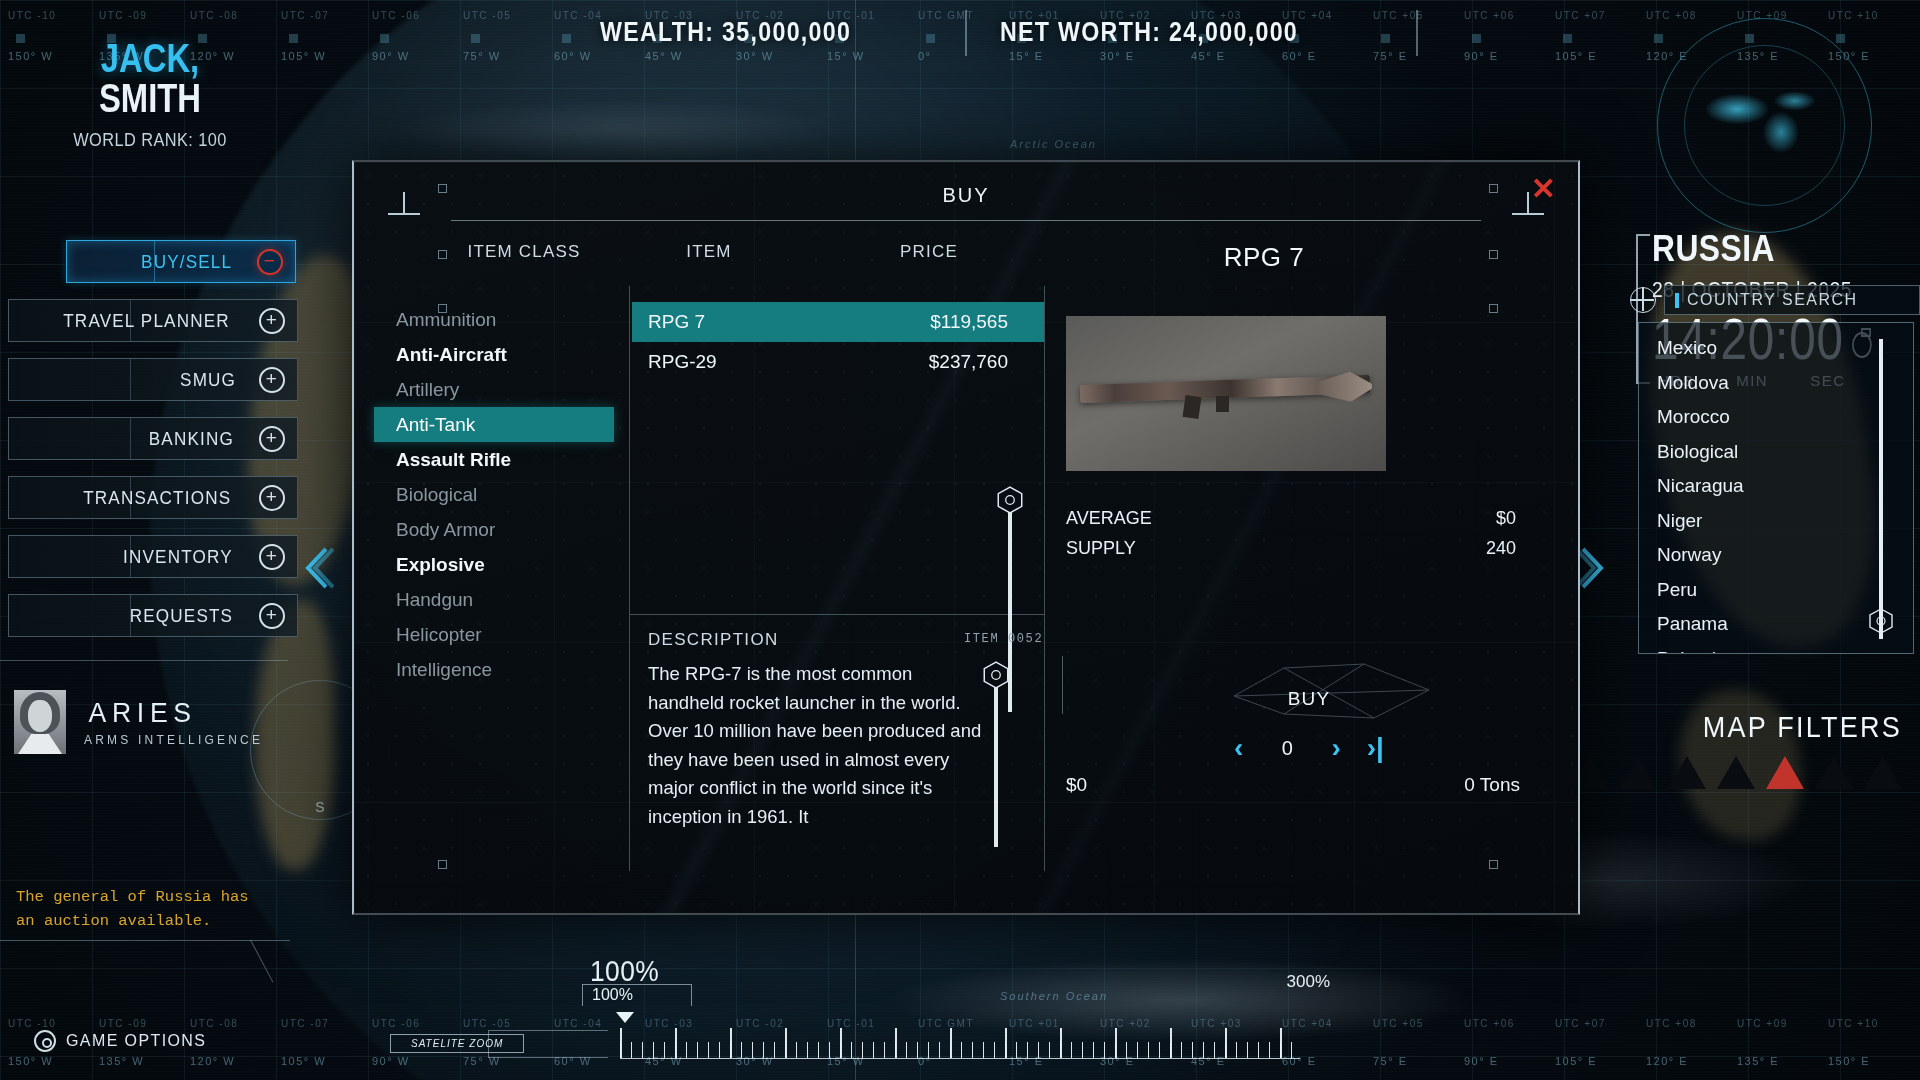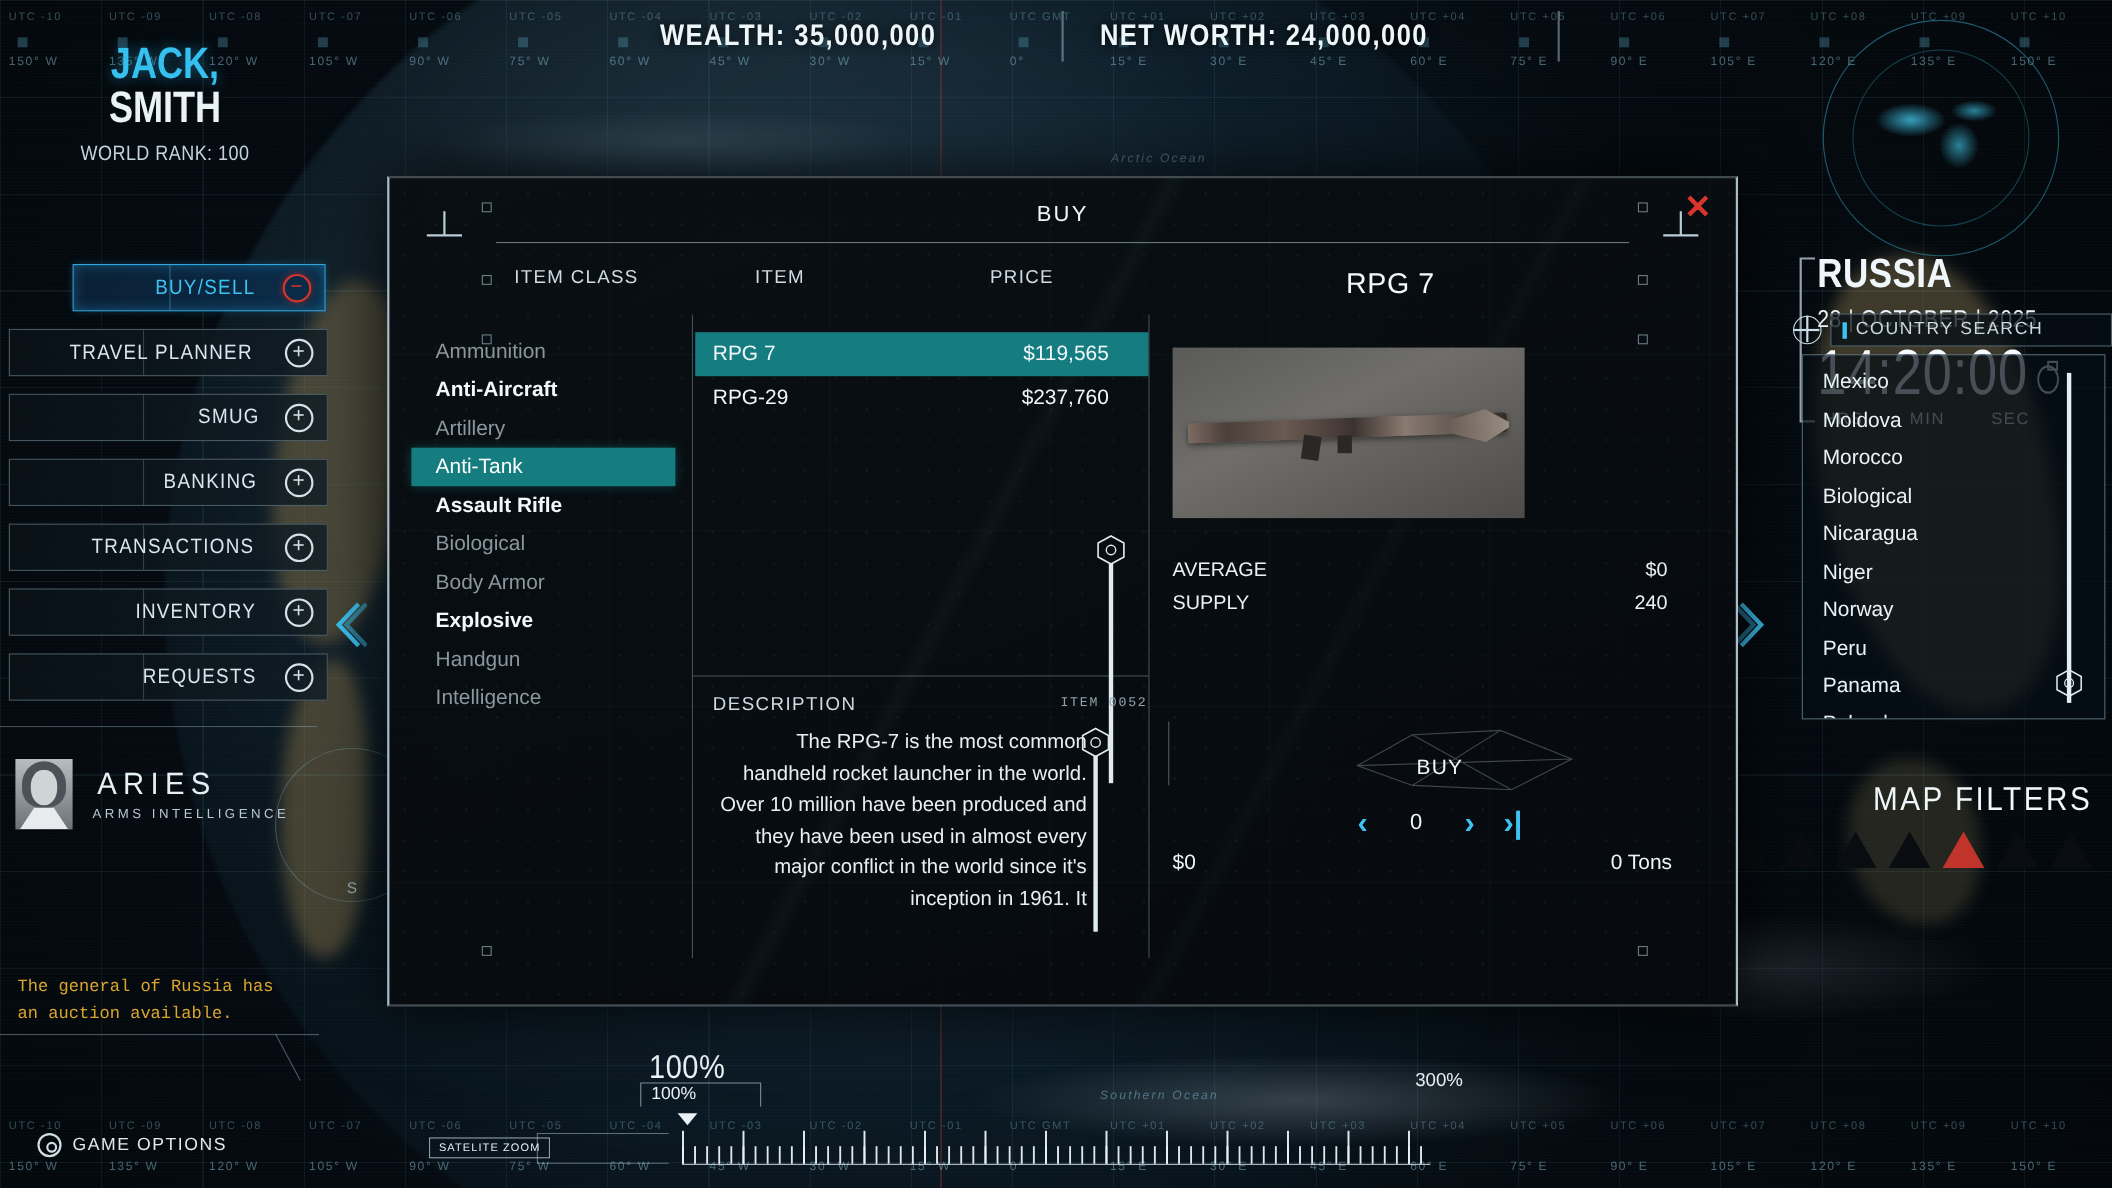--- a/index.html
+++ b/index.html
@@ -230,22 +230,22 @@
   .compass::after { content:'S'; position:absolute; left: 50%; bottom: 4px; transform: translateX(-50%); font-size: 14px; color: rgba(190,220,235,0.7); }
 
   
   .zoomwrap { position: absolute; left: 470px; bottom: 52px; width: 830px; }
   .zoom-pct { position: absolute; left: 120px; top: -74px; font-size: 30px; color: #f0f7fb; letter-spacing: 0.5px; transform: scaleX(0.88); transform-origin:left; }
   .zoom-pct-small { position: absolute; left: 122px; top: -42px; font-size: 16px; color: #e8f2f7; }
   .zoom-pct-bracket { position: absolute; left: 112px; top: -44px; width: 110px; height: 22px; border-left:1px solid rgba(200,220,232,.6); border-right:1px solid rgba(200,220,232,.6); border-top:1px solid rgba(200,220,232,.6);}
   .zoom-max { position: absolute; right: -30px; top: -56px; font-size: 17px; color: #e8f2f7; }
   .zoom-marker { position: absolute; left: 146px; top: -16px; width: 0; height: 0; border-left: 9px solid transparent; border-right: 9px solid transparent; border-top: 11px solid #e8f2f7; }
   .sat-label {
-    position: absolute; left: -80px; top: 6px; padding: 3px 8px;
-    border: 1px solid rgba(200,220,232,0.7); font-size: 10px; letter-spacing: 1px; color: #e3eef4;
+    position: absolute; left: -80px; top: 6px; padding: 3px 20px;
+    border: 1px solid rgba(200,220,232,0.7); font-size: 10px; letter-spacing: 1px; color: #e3eef4; font-style: italic;
   }
   .sat-line { position:absolute; left: 18px; top: 2px; width: 120px; height: 28px; border:1px solid rgba(200,220,232,0.45); border-right: none;}
   .ruler {
     position: absolute; left: 150px; top: 0; right: 0; height: 30px;
     background-image:
       repeating-linear-gradient(to right, rgba(232,242,247,0.95) 0 1.5px, rgba(0,0,0,0) 1.5px 11px);
     background-size: 11px 16px; background-repeat: repeat-x; background-position: 0 14px;
   }
   .ruler .major {
     position:absolute; inset:0;
@@ -311,21 +311,21 @@
   .item-table { position: absolute; left: 278px; top: 140px; width: 412px; }
   .item-row { height: 40px; display: flex; align-items: center; font-size: 19px; cursor: pointer; }
   .item-row .nm { flex: none; width: 200px; padding-left: 16px; color: #f0f7fb; }
   .item-row .pc { flex: 1; text-align: right; padding-right: 36px; color: #f0f7fb; }
   .item-row.sel { background: #157c7f; }
 
   .desc-head { position: absolute; left: 294px; top: 468px; font-size: 17px; letter-spacing: 1.3px; color: #cfdce5; }
   .desc-id { position: absolute; left: 610px; top: 470px; font-size: 12px; letter-spacing: 1.6px; color: #93a3ad; font-family: "Liberation Mono", monospace; }
   .desc-body {
     position: absolute; left: 294px; top: 498px; width: 340px;
-    font-size: 18.5px; line-height: 28.5px; color: #e6eff5; text-align: right;
+    font-size: 18.5px; line-height: 28.5px; color: #e6eff5;
   }
 
   .detail { position: absolute; left: 700px; top: 124px; width: 510px; bottom: 18px; }
   .prod-img {
     position: absolute; left: 12px; top: 30px; width: 320px; height: 155px;
     background: linear-gradient(155deg, #5a5a58, #6f6e6a 40%, #4d4c4a);
     overflow: hidden;
   }
   .prod-img .rpg { position: absolute; left: 14px; top: 64px; width: 290px; height: 18px;
     background: linear-gradient(90deg, #7d6b62 0%, #4a3f3b 12%, #6a5a52 30%, #3c3330 52%, #8a7a70 68%, #57504c 88%, #2e2b29 100%);
@@ -715,20 +715,21 @@
     <div class="class-list" id="class-list">
         <div class="class-item dim">Ammunition</div>
         <div class="class-item bright">Anti-Aircraft</div>
         <div class="class-item dim">Artillery</div>
         <div class="class-item sel">Anti-Tank</div>
         <div class="class-item bright">Assault Rifle</div>
         <div class="class-item dim">Biological</div>
         <div class="class-item dim">Body Armor</div>
         <div class="class-item bright">Explosive</div>
         <div class="class-item dim">Handgun</div>
+        <div class="class-item dim">Helicopter</div>
         <div class="class-item dim">Intelligence</div>
       </div>
     <div class="item-table" id="item-table">
         <div class="item-row sel">
           <span class="nm">RPG 7</span>
           <span class="pc">$119,565</span>
         </div>
         <div class="item-row">
           <span class="nm">RPG-29</span>
           <span class="pc">$237,760</span>

